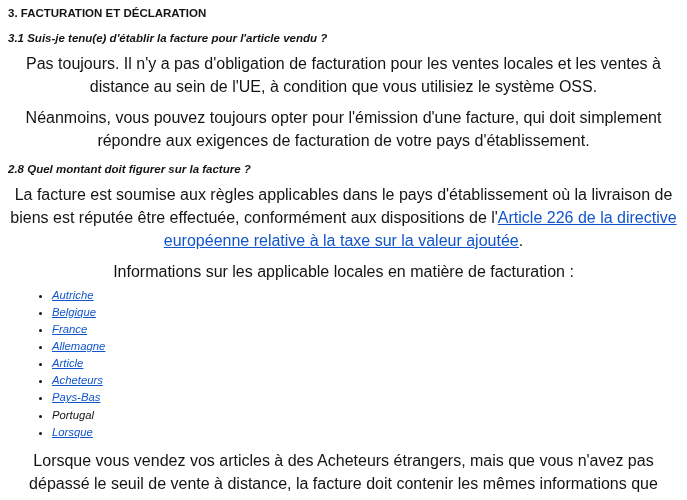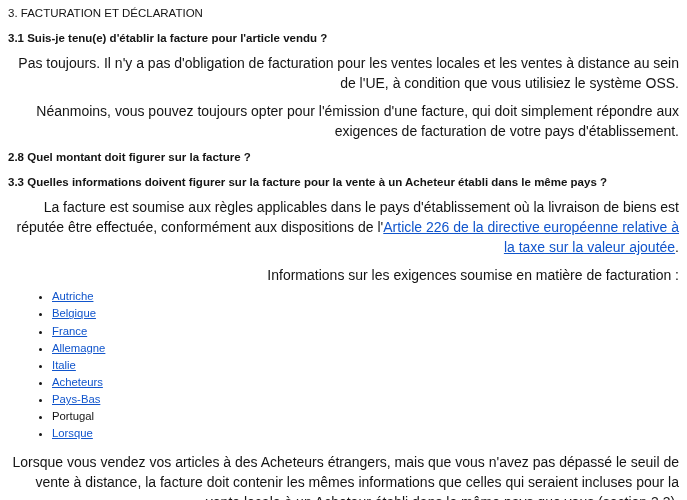--- a/index.html
+++ b/index.html
@@ -15,49 +15,51 @@
     color: #141414;
     -webkit-font-smoothing: antialiased;
   }
   .page {
     padding: 6px 8px 0 8px;
     box-sizing: border-box;
     width: 687px;
   }
   h2.section-title {
     font-size: 11.5px;
-    font-weight: normal;
+    font-weight: bold;
     margin: 0 0 5px 0;
     line-height: 1.35;
     color: #141414;
   }
   h3.sub-title {
     font-size: 11.5px;
     font-weight: bold;
     margin: 9px 0 7px 0;
     line-height: 1.35;
     color: #141414;
+    font-style: italic;
   }
   p.para {
-    font-size: 14px;
+    font-size: 16px;
     line-height: 1.43;
     margin: 0 0 8px 0;
     color: #141414;
-    text-align: right;
+    text-align: center;
   }
   p.tight {
     margin-bottom: 7px;
   }
   a.inline-link {
     color: #1155cc;
   }
   ul.country-list {
     list-style: disc;
     margin: 3px 0 9px 0;
     padding-left: 44px;
+    font-style: italic;
   }
   ul.country-list li {
     font-size: 11.3px;
     line-height: 1.52;
     margin: 0;
     color: #141414;
   }
   ul.country-list li a {
     color: #1155cc;
     text-decoration: underline;
@@ -72,30 +74,29 @@
 <div class="page">
 
   <h2 class="section-title">3. FACTURATION ET DÉCLARATION</h2>
 
   <h3 class="sub-title">3.1 Suis-je tenu(e) d'établir la facture pour l'article vendu ?</h3>
   <p class="para">Pas toujours. Il n'y a pas d'obligation de facturation pour les ventes locales et les ventes à distance au sein de l'UE, à condition que vous utilisiez le système OSS.</p>
   <p class="para tight" style="margin-bottom:0;">Néanmoins, vous pouvez toujours opter pour l'émission d'une facture, qui doit simplement répondre aux exigences de facturation de votre pays d'établissement.</p>
 
   <h3 class="sub-title">2.8 Quel montant doit figurer sur la facture ?</h3>
 
-  <h3 class="sub-title">3.3 Quelles informations doivent figurer sur la facture pour la vente à un Acheteur établi dans le même pays ?</h3>
   <p class="para"><span>La facture est soumise aux règles applicables dans le pays d'établissement où la livraison de biens est réputée être effectuée, conformément aux dispositions de l'</span><a class="inline-link" href="#">Article 226 de la directive européenne relative à la taxe sur la valeur ajoutée</a><span>.</span></p>
-  <p class="para" style="margin-bottom:2px;">Informations sur les exigences soumise en matière de facturation :</p>
+  <p class="para" style="margin-bottom:2px;">Informations sur les applicable locales en matière de facturation :</p>
 
   <ul class="country-list">
     <li><a class="inline-link" href="#">Autriche</a></li>
     <li><a class="inline-link" href="#">Belgique</a></li>
     <li><a class="inline-link" href="#">France</a></li>
     <li><a class="inline-link" href="#">Allemagne</a></li>
-    <li><a class="inline-link" href="#">Italie</a></li>
+    <li><a class="inline-link" href="#">Article</a></li>
     <li><a class="inline-link" href="#">Acheteurs</a></li>
     <li><a class="inline-link" href="#">Pays-Bas</a></li>
     <li class="plain"><span>Portugal</span></li>
     <li><a class="inline-link" href="#">Lorsque</a></li>
   </ul>
 
   <p class="para">Lorsque vous vendez vos articles à des Acheteurs étrangers, mais que vous n'avez pas dépassé le seuil de vente à distance, la facture doit contenir les mêmes informations que celles qui seraient incluses pour la vente locale à un Acheteur établi dans le même pays que vous (section 3.3).</p>
 
 </div>
 

